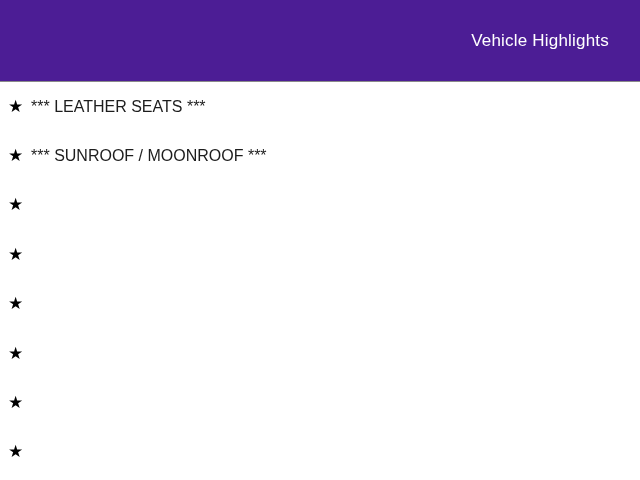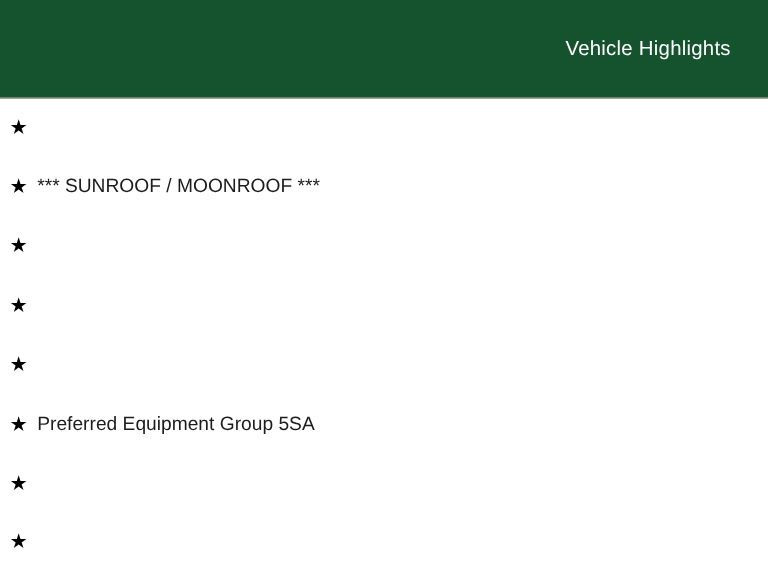--- a/index.html
+++ b/index.html
@@ -13,21 +13,21 @@
   }
   .page {
     width: 640px;
     height: 480px;
     display: flex;
     flex-direction: column;
   }
   .header-bar {
     height: 82px;
     flex: 0 0 82px;
-    background: #14532d;
+    background: #4c1d95;
     border-bottom: 1px solid #8a8a8a;
     display: flex;
     align-items: center;
     justify-content: flex-end;
     padding-right: 31px;
     box-sizing: border-box;
   }
   .header-title {
     color: #ffffff;
     font-size: 17px;
@@ -71,20 +71,21 @@
 
 <div class="page">
 
   <div class="header-bar">
     <span class="header-title">Vehicle Highlights</span>
   </div>
 
   <ul class="highlights-list">
     <li class="highlight-item">
       <span class="star-icon">★</span>
+      <span class="highlight-label">*** LEATHER SEATS ***</span>
     </li>
 
     <li class="highlight-item">
       <span class="star-icon">★</span>
       <span class="highlight-label">*** SUNROOF / MOONROOF ***</span>
     </li>
 
     <li class="highlight-item">
       <span class="star-icon">★</span>
     </li>
@@ -92,21 +93,20 @@
     <li class="highlight-item">
       <span class="star-icon">★</span>
     </li>
 
     <li class="highlight-item">
       <span class="star-icon">★</span>
     </li>
 
     <li class="highlight-item">
       <span class="star-icon">★</span>
-      <span class="highlight-label">Preferred Equipment Group 5SA</span>
     </li>
 
     <li class="highlight-item">
       <span class="star-icon">★</span>
     </li>
 
     <li class="highlight-item">
       <span class="star-icon">★</span>
     </li>
   </ul>

